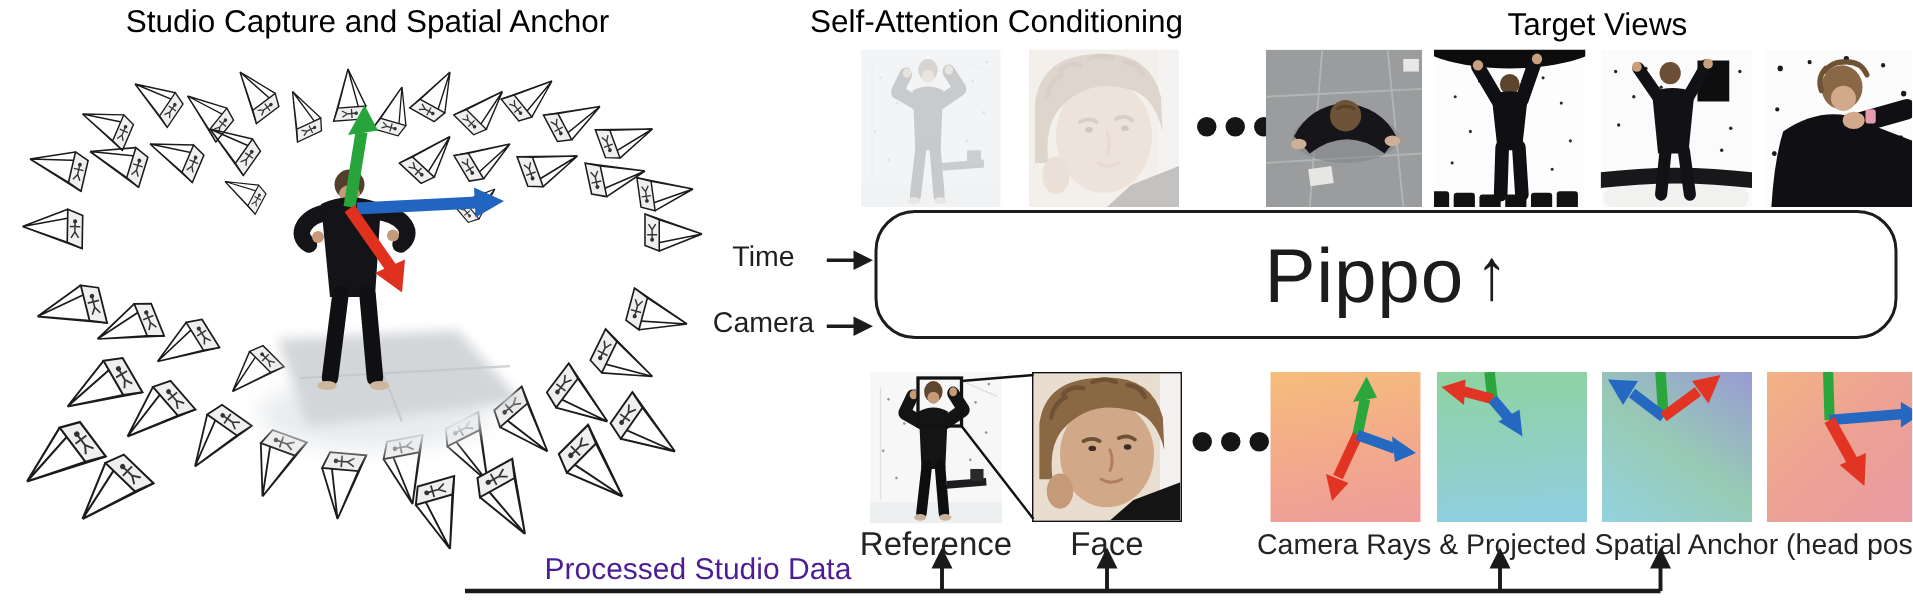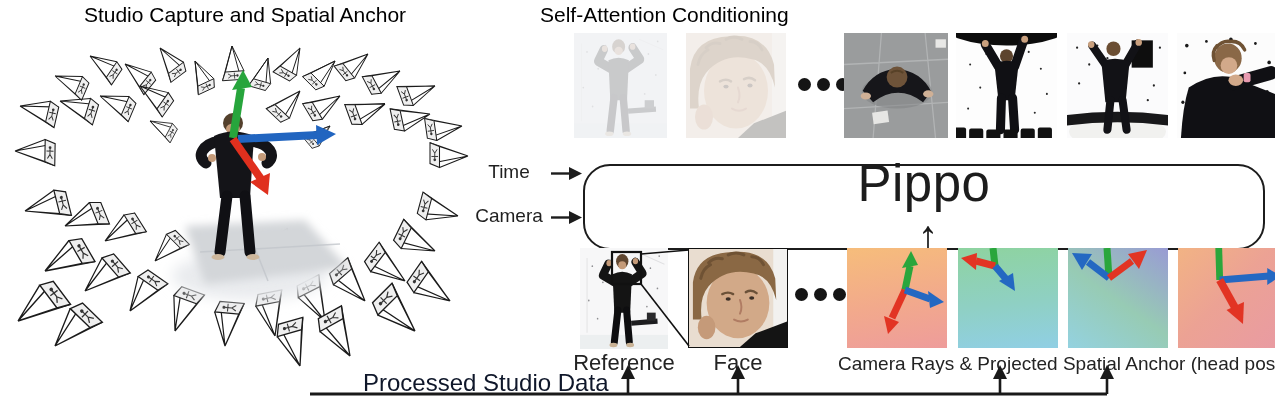--- a/index.html
+++ b/index.html
@@ -9,30 +9,30 @@
     font-family:"Liberation Sans","DejaVu Sans",sans-serif;
     color:#242424;
   }
   .abs{position:absolute;}
   .sec-title{font-size:21px;font-weight:400;color:#000000;text-align:center;white-space:nowrap;}
   .photo{position:absolute;overflow:hidden;background:#fff;}
   .photo svg{display:block;width:100%;height:100%;}
   .ellipsis{position:absolute;display:flex;gap:6px;align-items:center;}
   .ellipsis .dot{width:13px;height:13px;border-radius:50%;background:#151515;}
   #pippo-box{
-    position:absolute;left:583px;top:164px;width:678px;height:82px;
+    position:absolute;left:583px;top:140px;width:678px;height:82px;
     border:2.5px solid #1c1c1c;border-radius:27px;background:#ffffff;
-    display:flex;align-items:center;justify-content:center;flex-direction:column;
+    display:flex;align-items:center;justify-content:center;
   }
   #pippo-box .model-name{font-size:51px;color:#1c1c1c;letter-spacing:0.5px;}
   #pippo-box .model-arrow{font-size:42px;color:#1c1c1c;margin-left:8px;transform:scaleY(1.15);}
   .io-label{position:absolute;font-size:19px;color:#1f1f1f;text-align:center;width:78px;}
   .cap{position:absolute;font-size:22px;color:#232323;text-align:center;white-space:nowrap;}
   .cap-small{position:absolute;font-size:19px;color:#232323;text-align:center;white-space:nowrap;}
-  .flow-label{position:absolute;font-size:24px;color:#0f172a;white-space:nowrap;}
+  .flow-label{position:absolute;font-size:20px;color:#4c1d95;white-space:nowrap;}
   
   .raymap{position:absolute;top:248px;height:100px;}
   .raymap svg{display:block;width:100%;height:100%;}
   #raymap-1{background:linear-gradient(170deg,#f6bd7b 0%,#f2a98c 55%,#ee9c9b 100%);}
   #raymap-2{background:linear-gradient(175deg,#8ed3a0 0%,#8fd0c3 55%,#90cfe4 100%);}
   #raymap-3{background:linear-gradient(215deg,#999bd4 0%,#97cbb4 52%,#94d2e0 100%);}
   #raymap-4{background:linear-gradient(135deg,#f2b384 0%,#eca294 48%,#e99ba2 100%);}
 </style>
 </head>
 <body>
@@ -199,20 +199,21 @@
         </g>
       </svg>
   </div>
 
   <div class="ellipsis" style="left:798px;top:78px;">
     <span class="dot"></span>
       <span class="dot"></span>
       <span class="dot"></span>
   </div>
 
+  <div class="sec-title abs" style="left:950px;top:5px;width:230px;">Target Views</div>
 
   <div class="photo" style="left:844px;top:33px;width:104px;height:105px;">
     <svg viewBox="0 0 100 100" preserveAspectRatio="none">
       <rect width="100" height="100" fill="#9a9c9d"></rect>
       <path d="M36 0 L28 100 M78 0 L88 100 M0 30 L100 25 M0 72 L100 66" stroke="#b2b4b5" stroke-width="1.2" fill="none"></path>
       <rect x="88" y="6" width="10" height="8" fill="#e8e8e6"></rect>
       <ellipse cx="51" cy="56" rx="34" ry="16" fill="#7e8081" opacity="0.5"></ellipse>
       <path d="M18 55 Q28 36 50 34 Q74 36 84 56 L76 66 Q52 48 28 66 Z" fill="#16161a"></path>
       <circle cx="51" cy="42" r="10" fill="#6e5339"></circle>
       <path d="M45 38 q6 -4 12 0" stroke="#584228" stroke-width="2" fill="none"></path>

